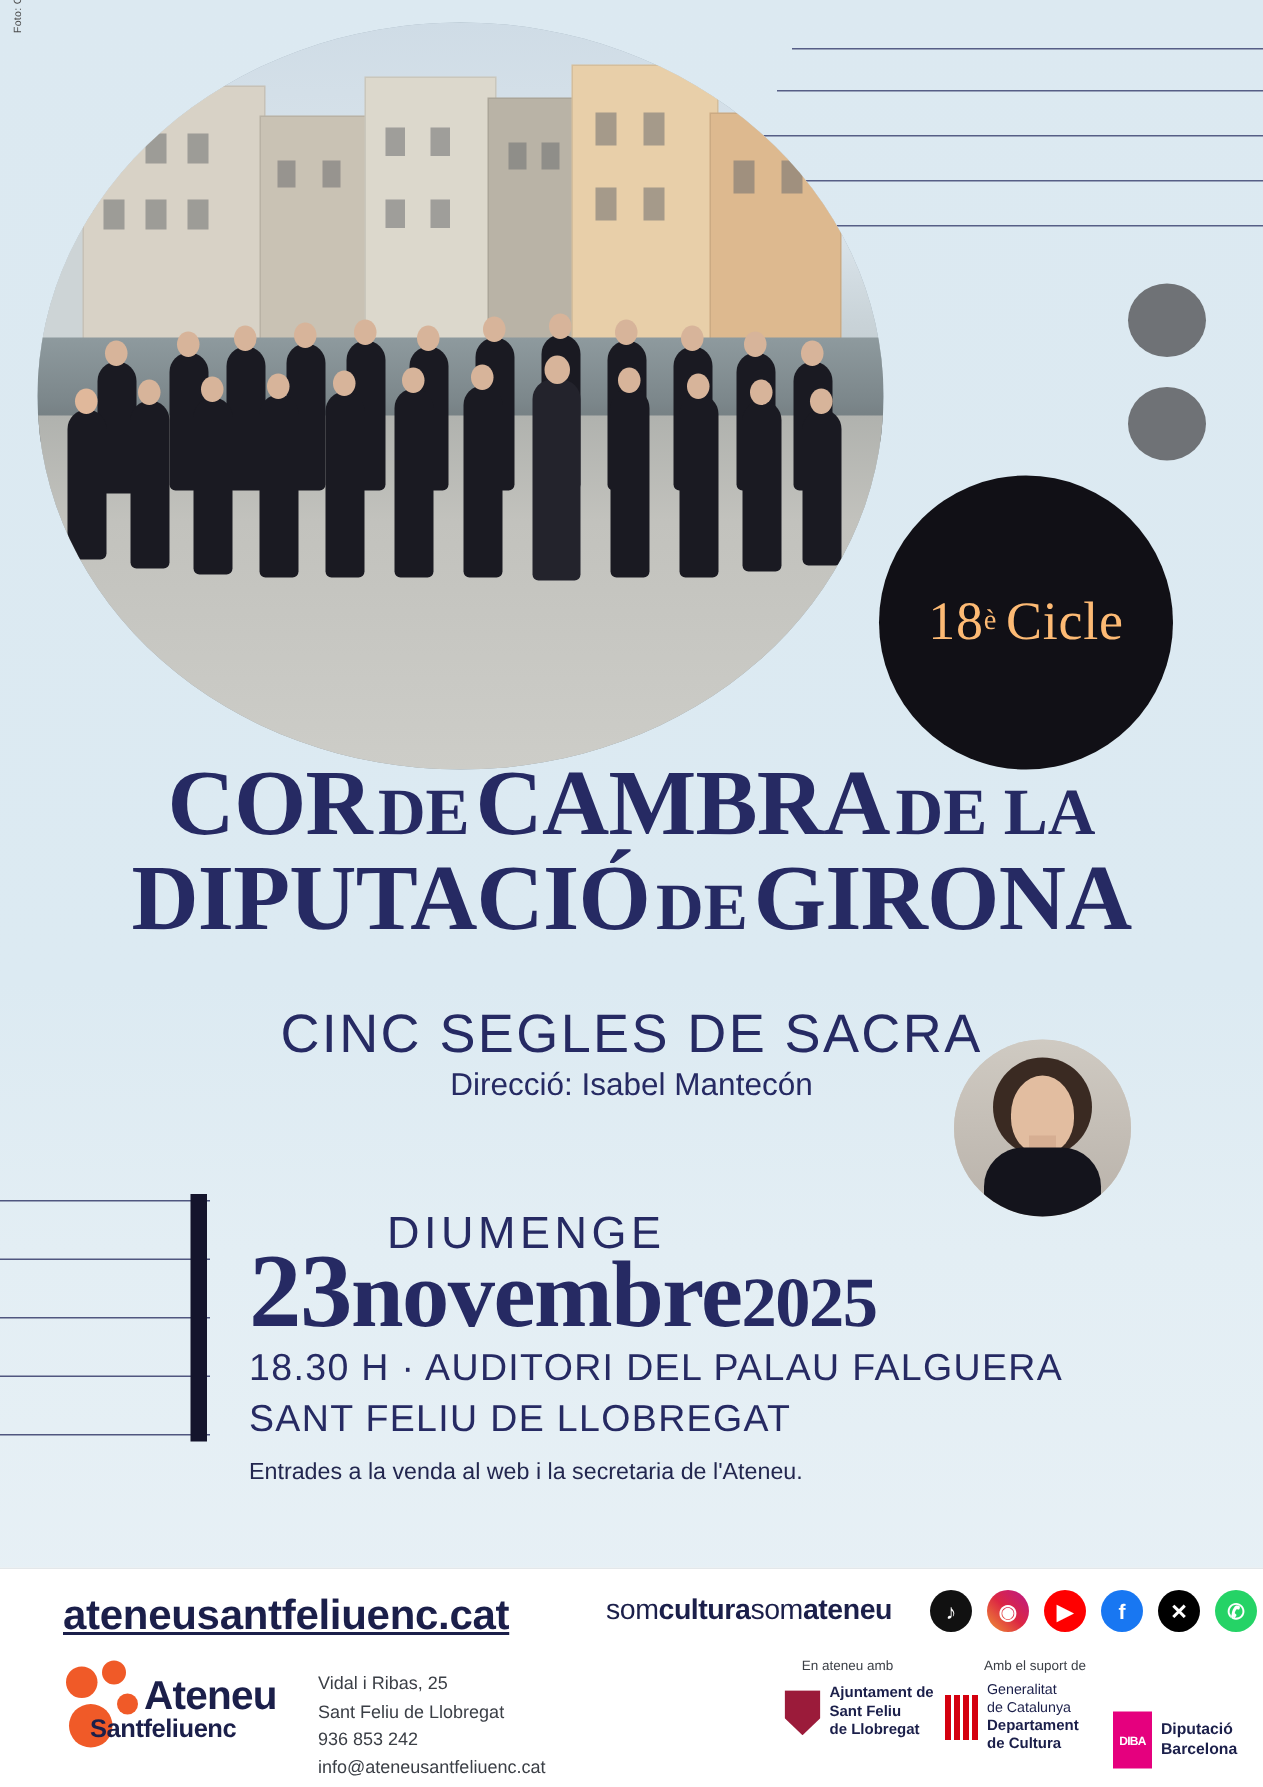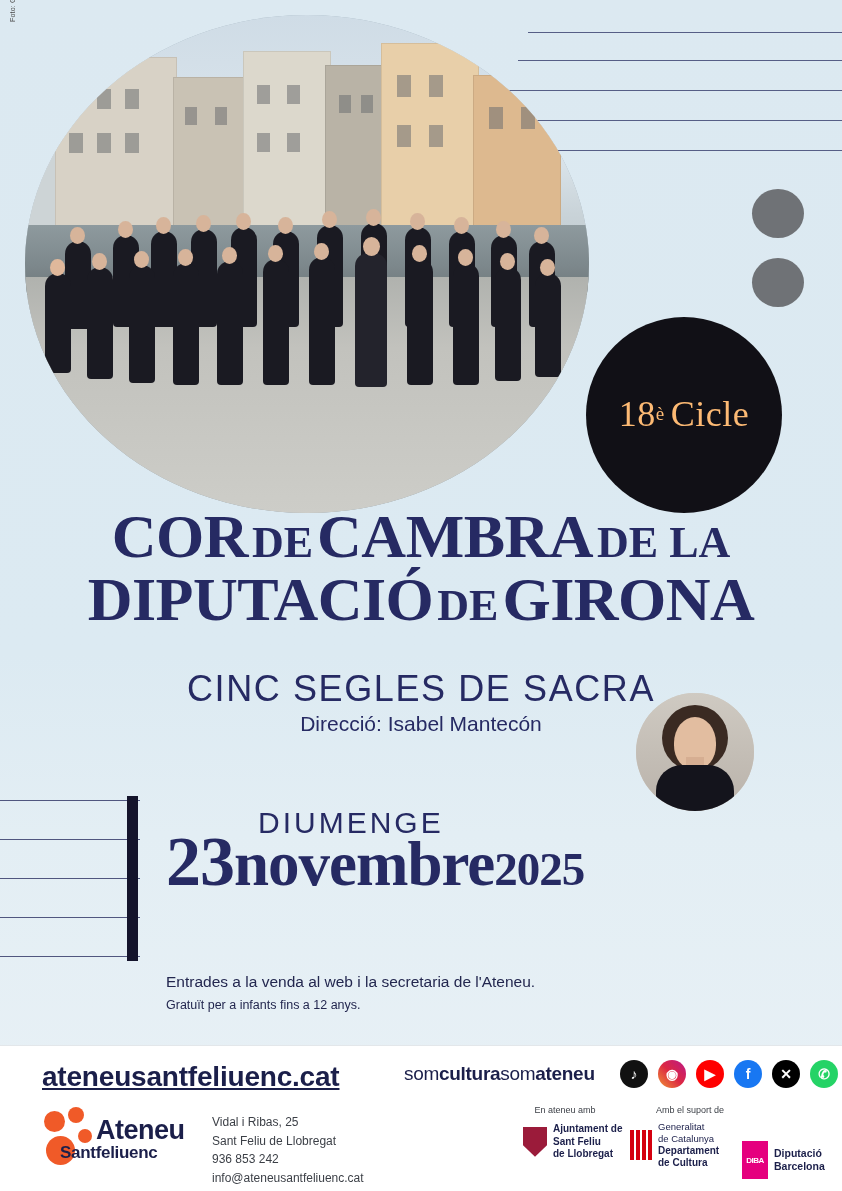--- a/index.html
+++ b/index.html
@@ -591,24 +591,27 @@
   </div>
   <div class="staff-bar"></div>
 
   <div class="date-block">
     <div class="date-day-word">DIUMENGE</div>
     <div class="date-main">
       <span class="dd">23</span><span class="mm">novembre</span><span class="yy">2025</span>
     </div>
   </div>
 
+  <div class="venue">
+    <div>18.30 H · AUDITORI DEL PALAU FALGUERA</div>
+    <div>SANT FELIU DE LLOBREGAT</div>
+  </div>
 
   <div class="tickets">
     <div class="t-head">Entrades a la venda al web i la secretaria de l'Ateneu.</div>
-    <div class="t-line">Gratuït per a infants fins a 12 anys.</div>
   </div>
 
   <div class="footer">
     <div class="footer-rule"></div>
 
     <a class="web" href="#">ateneusantfeliuenc.cat</a>
 
     <div class="somcultura">
       <span>som</span><b>cultura</b><span>som</span><b>ateneu</b>
     </div>

